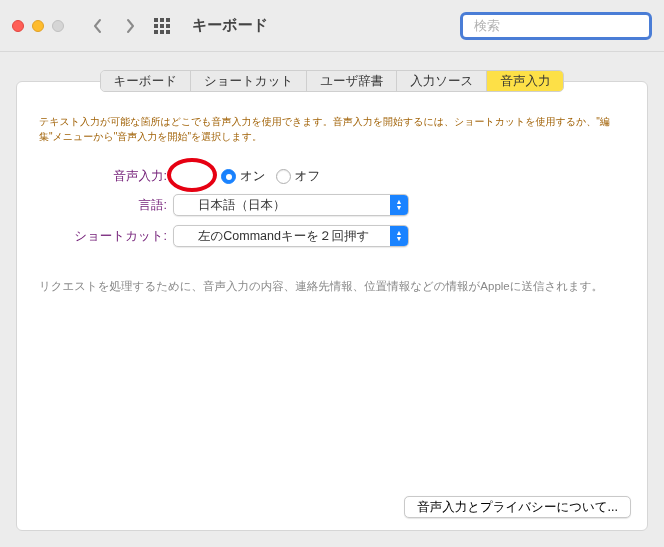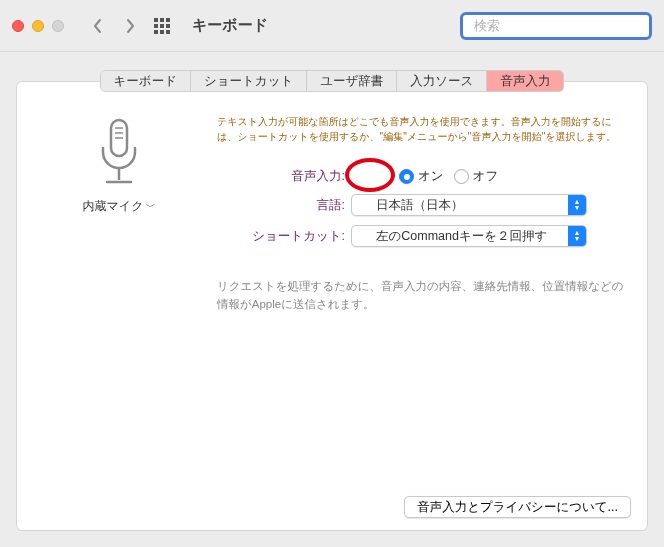--- a/index.html
+++ b/index.html
@@ -73,21 +73,21 @@
   .tab {
     padding: 0 13px;
     display: flex; align-items: center;
     font-size: 12.5px;
     border-right: 1px solid #cfcfcf;
     background: #eaeaea;
     cursor: pointer;
     color: #333;
   }
   .tab:last-child { border-right: none; }
-  .tab.active { background: #fca5a5; }
+  .tab.active { background: #fde047; }
 
   .panel {
     margin-top: -11px;
     flex: 1;
     background: #fff;
     border: 1px solid #d6d6d6;
     border-radius: 6px;
     padding: 32px 22px 16px 22px;
     position: relative;
   }
@@ -223,35 +223,20 @@
       <div class="tab">キーボード</div>
       <div class="tab">ショートカット</div>
       <div class="tab">ユーザ辞書</div>
       <div class="tab">入力ソース</div>
       <div class="tab active">音声入力</div>
     </div>
   </div>
 
   <div class="panel">
     <div class="top-area">
-      <div class="mic-col">
-        <svg class="mic-icon" width="60" height="72" viewBox="0 0 60 72">
-          <rect x="22" y="2" width="16" height="36" rx="8" fill="none" stroke="currentColor" stroke-width="2.5"></rect>
-          <line x1="26" y1="10" x2="34" y2="10" stroke="currentColor" stroke-width="1.5"></line>
-          <line x1="26" y1="15" x2="34" y2="15" stroke="currentColor" stroke-width="1.5"></line>
-          <line x1="26" y1="20" x2="34" y2="20" stroke="currentColor" stroke-width="1.5"></line>
-          <path d="M14 30 v4 a16 16 0 0 0 32 0 v-4" fill="none" stroke="currentColor" stroke-width="2.5" stroke-linecap="round"></path>
-          <line x1="30" y1="50" x2="30" y2="62" stroke="currentColor" stroke-width="2.5"></line>
-          <line x1="18" y1="64" x2="42" y2="64" stroke="currentColor" stroke-width="2.5" stroke-linecap="round"></line>
-        </svg>
-        <div class="mic-label">
-          <span>内蔵マイク</span>
-          <span class="chev">﹀</span>
-        </div>
-      </div>
 
       <div class="right-col">
         <div class="desc">テキスト入力が可能な箇所はどこでも音声入力を使用できます。音声入力を開始するには、ショートカットを使用するか、"編集"メニューから"音声入力を開始"を選択します。</div>
 
         <div class="form-row">
           <div class="form-label">音声入力:</div>
           <div class="radio-group">
             <div class="highlight-ring"></div>
             <div class="radio-item">
               <span class="radio checked"></span>

